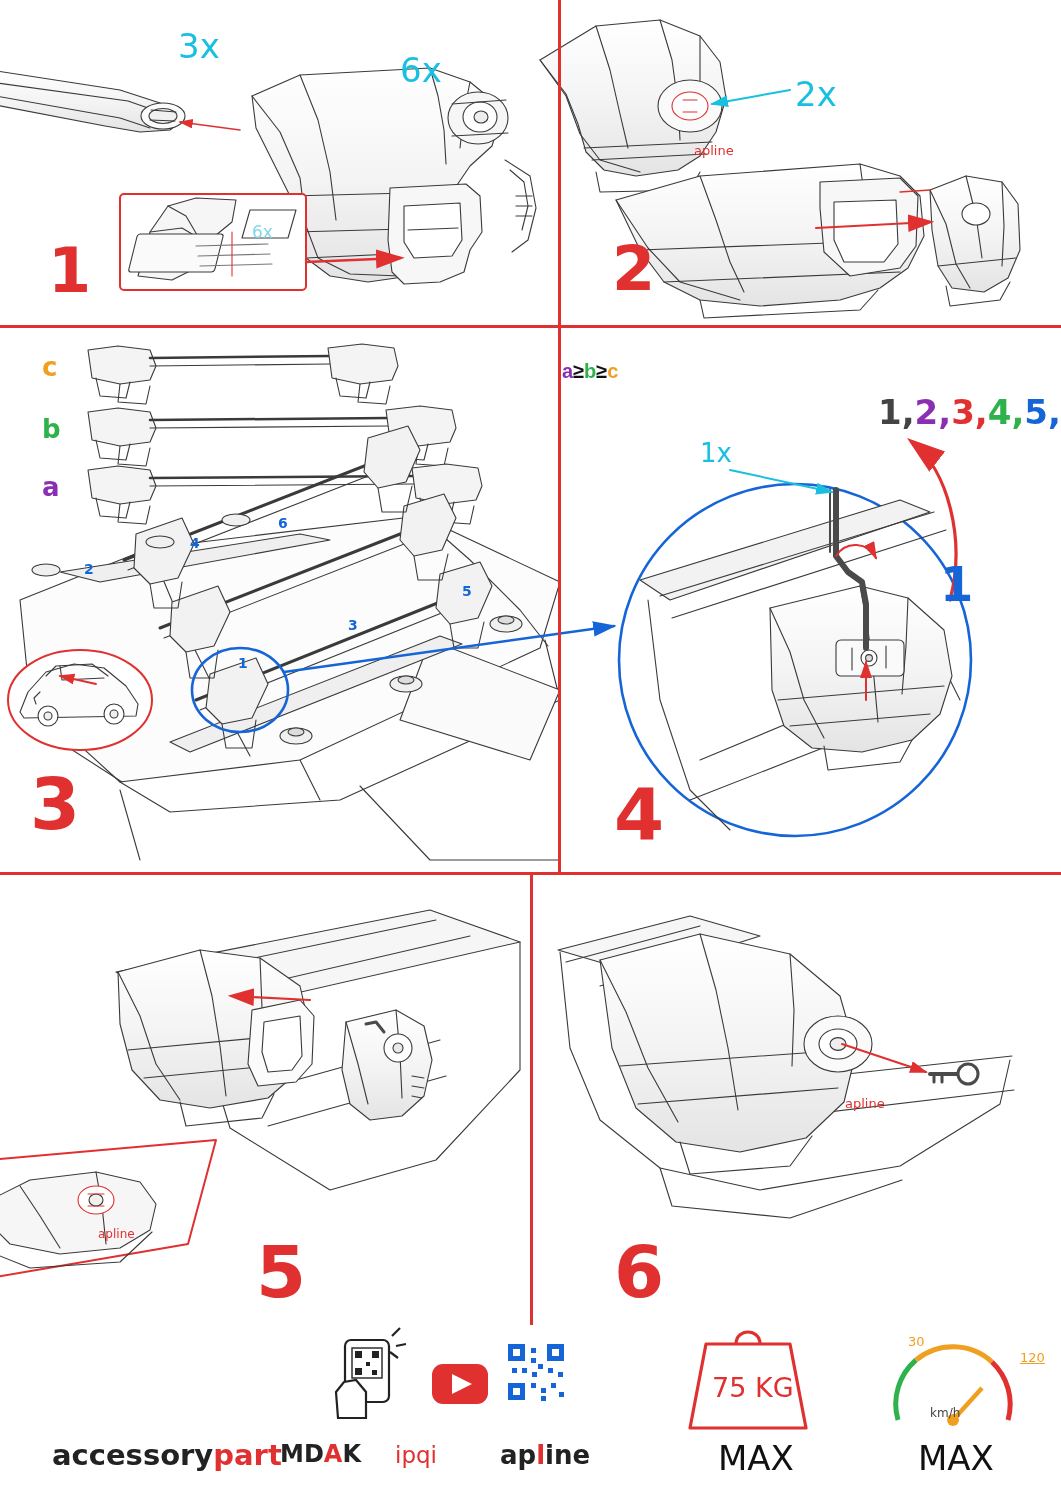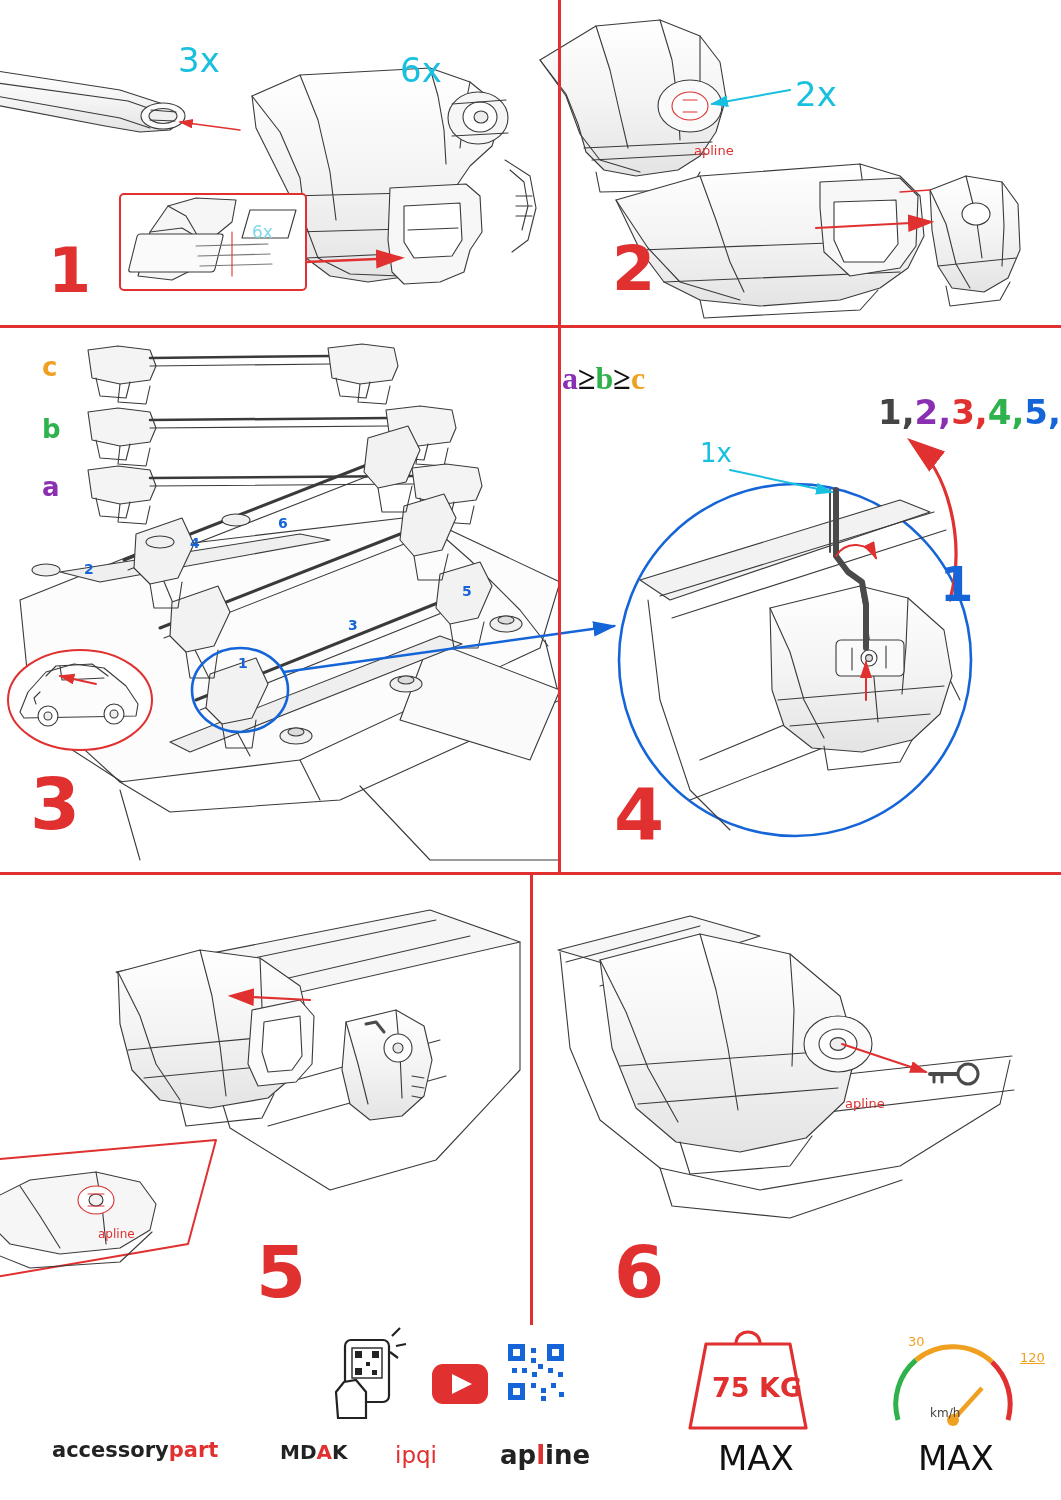--- a/index.html
+++ b/index.html
@@ -54,23 +54,23 @@
     font-size:26px;
     font-weight:700;
     font-family:"DejaVu Sans", sans-serif;
   }
   .letter.c { color:#f0a020; }
   .letter.b { color:#2fb24c; }
   .letter.a { color:#8b2fb2; }
 
   .ineq {
     position:absolute;
-    font-size:32px;
+    font-size:20px;
     font-weight:700;
-    font-family:Liberation Serif, serif;
+    font-family:Liberation Sans, sans-serif;
   }
 
   .seq {
     position:absolute;
     font-size:34px;
     font-weight:700;
     font-family:"DejaVu Sans", sans-serif;
     letter-spacing:0px;
   }
 
@@ -89,29 +89,29 @@
     position:absolute;
     left:52px; top:1393px;
     font-size:30px;
     font-weight:700;
     color:#4b3fa8;
     font-family:"DejaVu Sans", sans-serif;
     letter-spacing:0.5px;
   }
   .brand-accessory {
     position:absolute; left:52px; top:1438px;
-    font-size:21px; font-weight:700;
+    font-size:29px; font-weight:700;
     font-family:"DejaVu Sans", sans-serif;
     color:#222;
   }
   .brand-accessory .part { color:#e03030; }
 
   .brand-mdak {
     position:absolute; left:280px; top:1440px;
-    font-size:20px; font-weight:700; color:#222;
+    font-size:24px; font-weight:700; color:#222;
     font-family:"DejaVu Sans", sans-serif;
   }
   .brand-mdak .a { color:#e03030; }
 
   .brand-ipqi {
     position:absolute; left:395px; top:1442px;
     font-size:23px; font-weight:500; color:#e03030;
     font-family:"DejaVu Sans", sans-serif;
   }
   .brand-apline {
@@ -124,21 +124,21 @@
   .max-label {
     position:absolute;
     font-size:34px;
     font-weight:500;
     color:#111;
     font-family:"DejaVu Sans", sans-serif;
   }
   .weight-val {
     position:absolute;
     font-size:27px;
-    font-weight:700;
+    font-weight:400;
     color:#e03030;
     font-family:"DejaVu Sans", sans-serif;
     text-align:right;
   }
   .speed-tick {
     position:absolute;
     font-size:13px;
     color:#f0a020;
     font-family:"DejaVu Sans", sans-serif;
   }
@@ -519,21 +519,21 @@
       <path d="M953,1420 L982,1388" stroke="#f0a020" stroke-width="4.5"></path>
     </g>
   </svg>
 
   <div class="divider div1"></div>
   <div class="divider div2"></div>
   <div class="vsep" style="left:558px; top:0; height:325px;"></div>
   <div class="vsep" style="left:558px; top:328px; height:544px;"></div>
   <div class="vsep" style="left:530px; top:875px; height:450px;"></div>
 
-  <div class="qty" style="left:178px; top:40px;">3x</div>
+  <div class="qty" style="left:178px; top:26px;">3x</div>
   <div class="qty" style="left:400px; top:50px;">6x</div>
   <div class="qty small" style="left:252px; top:222px; font-size:17px; color:#7fd8e8;">6x</div>
   <div class="qty" style="left:795px; top:74px;">2x</div>
   <div class="qty" style="left:700px; top:438px; font-size:26px;">1x</div>
 
   <div class="marker-blue" style="left:940px; top:556px; font-size:48px;">1</div>
 
   <div class="letter c" style="left:42px; top:352px;">c</div>
   <div class="letter b" style="left:42px; top:414px;">b</div>
   <div class="letter a" style="left:42px; top:472px;">a</div>

